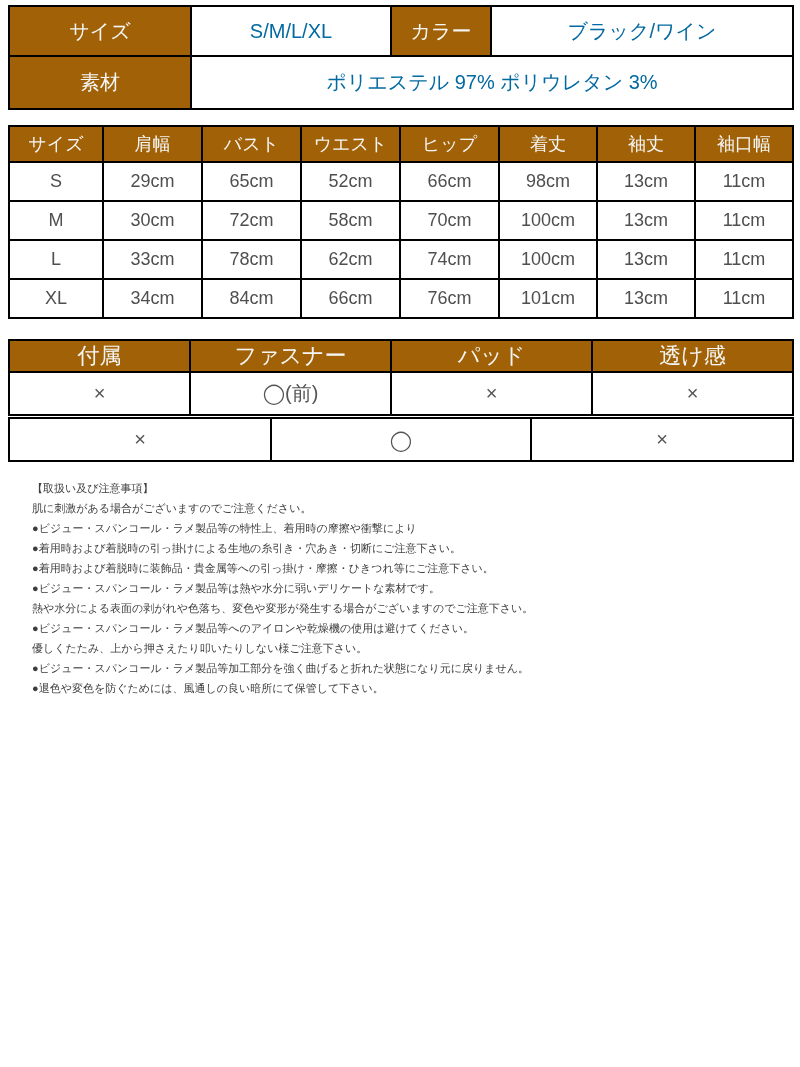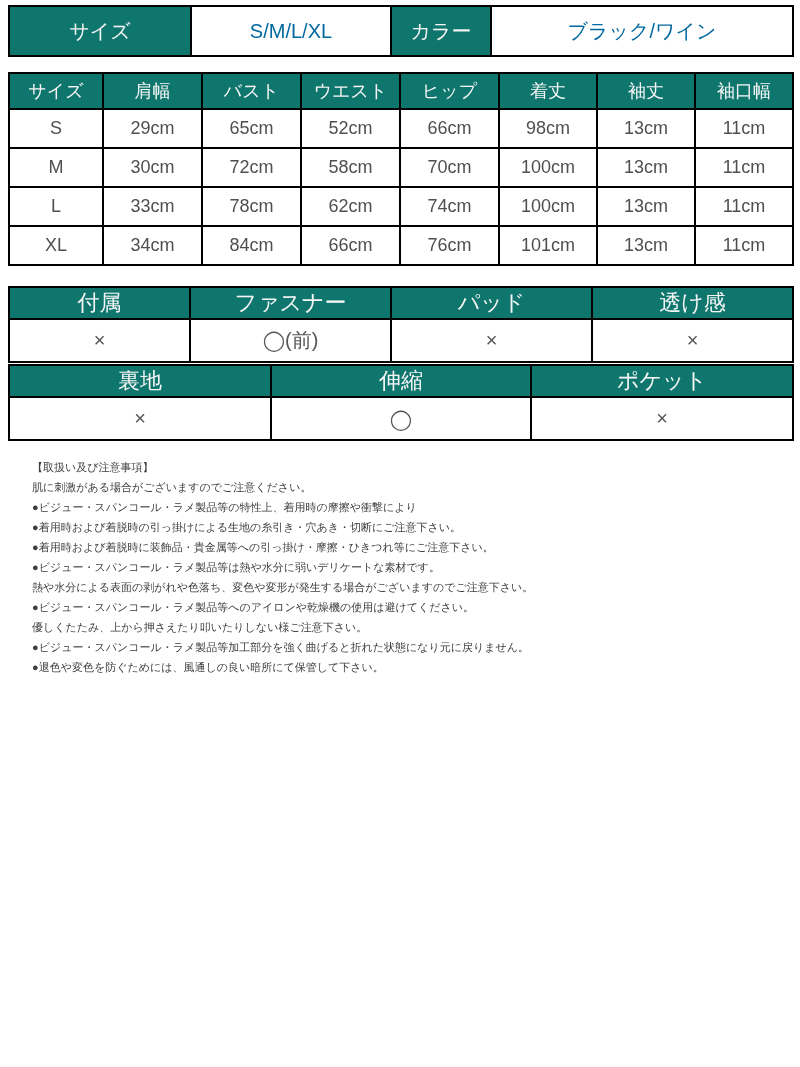--- a/index.html
+++ b/index.html
@@ -25,21 +25,21 @@
   table.tbl th,
   table.tbl td {
     border: 2px solid #000000;
     text-align: center;
     vertical-align: middle;
     padding: 0;
     overflow: hidden;
     white-space: nowrap;
   }
   table.tbl th {
-    background: #0f766e;
+    background: #a16207;
     color: #f5f5f5;
     font-weight: normal;
   }
   
   .top-table { margin-bottom: 15px; }
   .top-table th, .top-table td { font-size: 20px; }
   .top-table td { color: #0369a1; }
   .top-table .r1 { height: 50px; }
   .top-table .r2 { height: 53px; }
   
@@ -70,20 +70,24 @@
         <col style="width:200px">
         <col style="width:100px">
         <col style="width:302px">
     </colgroup>
     <tbody>
         <tr class="r1">
       <th>サイズ</th>
       <td>S/M/L/XL</td>
       <th>カラー</th>
       <td>ブラック/ワイン</td>
+    </tr>
+    <tr class="r2">
+      <th>素材</th>
+      <td colspan="3">ポリエステル 97% ポリウレタン 3%</td>
     </tr>
   </tbody>
     </table>
 
   <table class="tbl size-table">
     <colgroup>
       <col style="width:94px">
         <col style="width:99px">
         <col style="width:99px">
         <col style="width:99px">
@@ -169,25 +173,20 @@
   </tbody>
     </table>
 
   <table class="tbl feat-table feat2">
     <colgroup>
       <col style="width:262px">
         <col style="width:260px">
         <col style="width:262px">
     </colgroup>
     <tbody>
-        <tr>
-      <th>裏地</th>
-      <th>伸縮</th>
-      <th>ポケット</th>
-    </tr>
     <tr>
       <td>×</td>
       <td>◯</td>
       <td>×</td>
     </tr>
   </tbody>
     </table>
 
   <div class="notes">
     <div class="note-line">【取扱い及び注意事項】</div>

